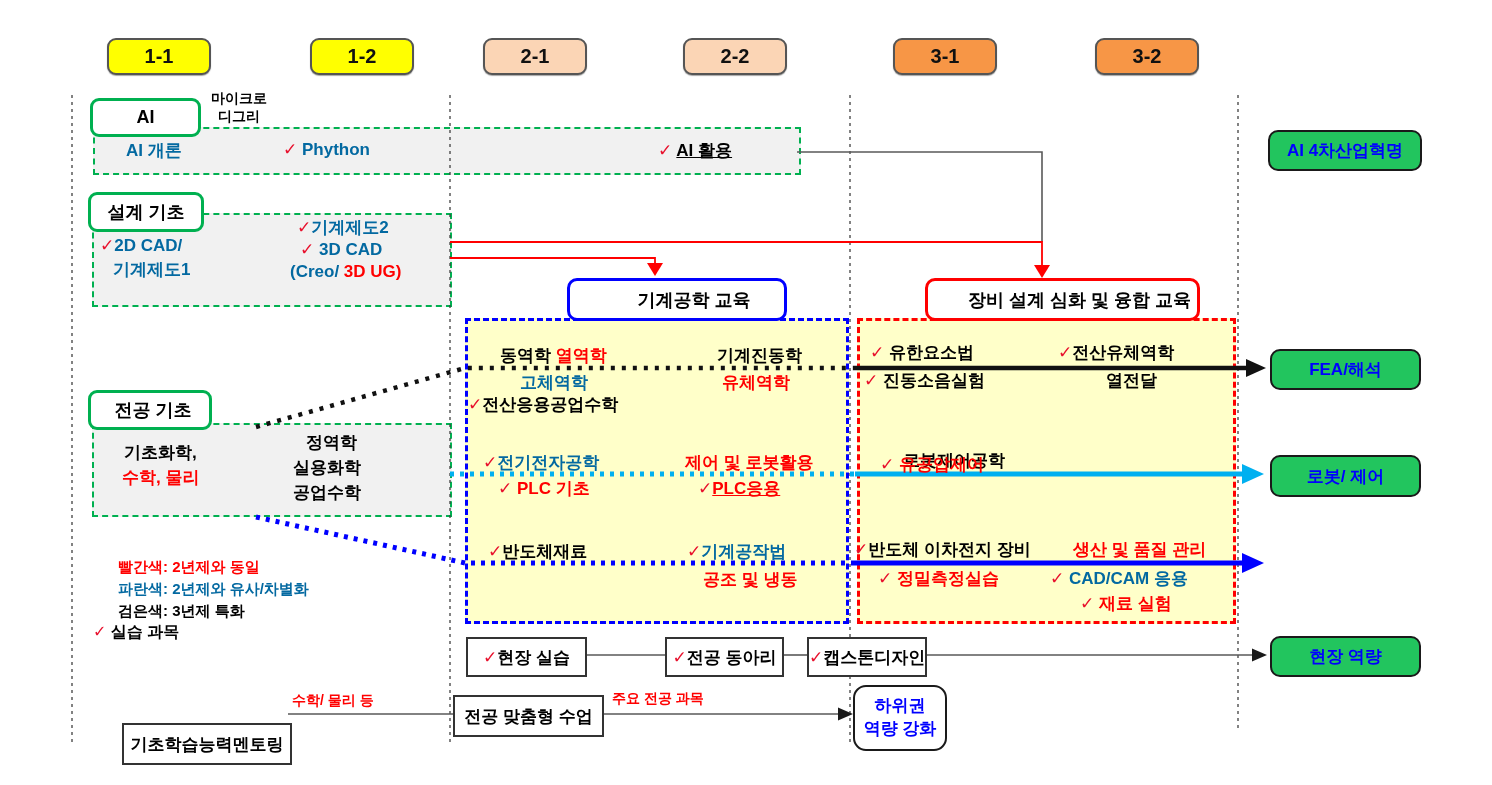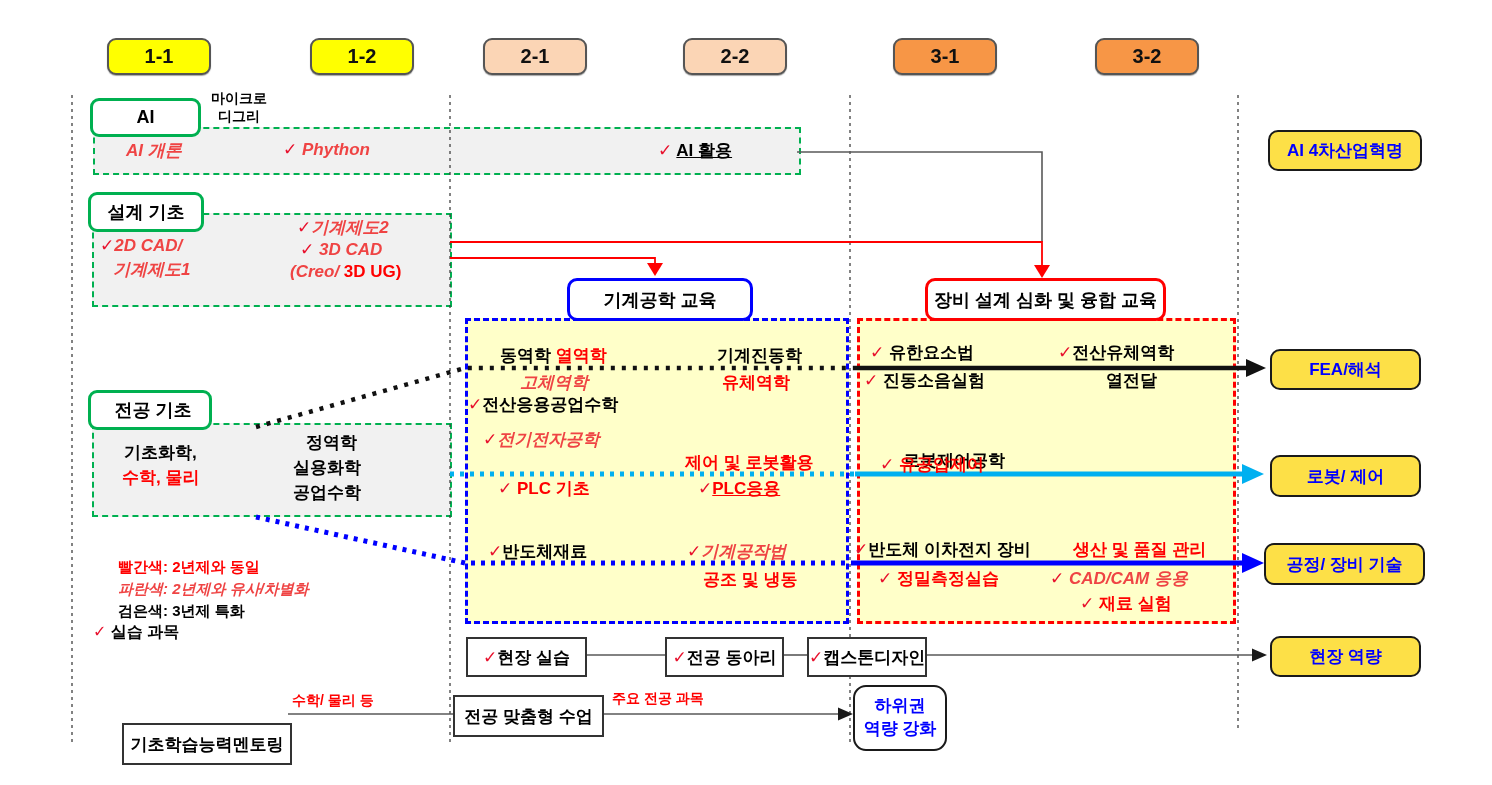--- a/index.html
+++ b/index.html
@@ -6,25 +6,25 @@
   #canvas{position:relative;width:1492px;height:785px;background:#fff;overflow:hidden;}
   .abs{position:absolute;}
   svg.wires{position:absolute;left:0;top:0;pointer-events:none;}
   .badge{width:100px;height:33px;border:2.5px solid #555;border-radius:9px;display:flex;align-items:center;justify-content:center;font-size:20px;font-weight:bold;color:#111;box-shadow:0 1px 1px rgba(0,0,0,.35);}
   .b-yellow{background:#FFFF00;} .b-peach{background:#FBD5B5;} .b-orange{background:#F79646;}
   .gtitle{border:3px solid #00B050;border-radius:9px;background:#fff;display:flex;align-items:center;justify-content:center;font-weight:bold;font-size:18px;color:#000;z-index:5;}
   .gpanel{background:#F1F1F1;border:2px dashed #00B050;z-index:2;}
   .ybox{background:#FFFFC9;z-index:1;}
   .ybox.bl{border:3px dashed #0000FF;}
   .ybox.rd{border:3px dashed #FF0000;}
-  .hdr{background:#fff;border-radius:10px;display:flex;align-items:center;justify-content:center;font-weight:bold;font-size:18px;color:#000;z-index:6;white-space:nowrap;}
+  .hdr{background:#fff;border-radius:10px;display:flex;align-items:center;justify-content:center;font-weight:bold;font-size:18px;color:#000;z-index:6;white-space:nowrap;padding-left:34px;}
   .hdr.bl{border:3px solid #0000FF;} .hdr.rd{border:3px solid #FF0000;}
-  .outcome{background:#fde047;border:2.5px solid #1a1a1a;border-radius:10px;display:flex;align-items:center;justify-content:center;font-weight:bold;font-size:17px;color:#0000FF;white-space:nowrap;z-index:6;}
+  .outcome{background:#22c55e;border:2.5px solid #1a1a1a;border-radius:10px;display:flex;align-items:center;justify-content:center;font-weight:bold;font-size:17px;color:#0000FF;white-space:nowrap;z-index:6;}
   .course{font-weight:bold;font-size:17px;white-space:nowrap;z-index:7;}
-  .t-blue{color:#ef4444;font-style:italic;} .t-red{color:#FF0000;} .t-black{color:#000;}
+  .t-blue{color:#0369a1;} .t-red{color:#FF0000;} .t-black{color:#000;}
   .chk{color:#E8112D;font-weight:bold;}
   .u{text-decoration:underline;}
   .sqbox{background:#fff;border:2.5px solid #333;display:flex;align-items:center;justify-content:center;font-weight:bold;font-size:17px;color:#000;white-space:nowrap;z-index:6;}
   .rnd{background:#fff;border:2.5px solid #1a1a1a;border-radius:13px;display:flex;flex-direction:column;align-items:center;justify-content:center;font-weight:bold;font-size:17px;color:#0000FF;line-height:1.35;z-index:6;}
   .lbl{font-weight:bold;font-size:14px;color:#FF0000;white-space:nowrap;z-index:7;}
   .legend{font-weight:bold;font-size:15px;white-space:nowrap;z-index:7;}
   .micro{font-weight:bold;font-size:14px;color:#000;text-align:center;line-height:1.25;z-index:7;}
 </style>
 </head>
 <body>
@@ -136,21 +136,21 @@
     <span class="t-black">동역학</span>
     <span class="t-red">열역학</span>
   </div>
   <div class="abs course t-blue" style="left:520px;top:371px;">고체역학</div>
   <div class="abs course t-black" style="left:717px;top:344px;">기계진동학</div>
   <div class="abs course t-red" style="left:722px;top:371px;">유체역학</div>
   <div class="abs course" style="left:468px;top:393px;">
     <span class="chk">✓</span><span class="t-black">전산응용공업수학</span>
   </div>
 
-  <div class="abs course" style="left:483px;top:428px;">
+  <div class="abs course" style="left:483px;top:451px;">
     <span class="chk">✓</span><span class="t-blue">전기전자공학</span>
   </div>
   <div class="abs course" style="left:498px;top:477px;">
     <span class="chk">✓</span>
     <span class="t-red">PLC 기초</span>
   </div>
   <div class="abs course t-red" style="left:685px;top:451px;">제어 및 로봇활용</div>
   <div class="abs course" style="left:698px;top:477px;">
     <span class="chk">✓</span><span class="t-red u">PLC응용</span>
   </div>
@@ -195,21 +195,20 @@
     <span class="t-blue">CAD/CAM 응용</span>
   </div>
   <div class="abs course" style="left:1080px;top:592px;">
     <span class="chk">✓</span>
     <span class="t-red">재료 실험</span>
   </div>
 
   <div class="abs outcome" style="left:1268px;top:130px;width:150px;height:37px;">AI 4차산업혁명</div>
   <div class="abs outcome" style="left:1270px;top:349px;width:147px;height:37px;">FEA/해석</div>
   <div class="abs outcome" style="left:1270px;top:455px;width:147px;height:38px;">로봇/ 제어</div>
-  <div class="abs outcome" style="left:1264px;top:543px;width:157px;height:38px;">공정/ 장비 기술</div>
   <div class="abs outcome" style="left:1270px;top:636px;width:147px;height:37px;">현장 역량</div>
 
   <div class="abs sqbox" style="left:466px;top:637px;width:117px;height:36px;">
     <span class="chk">✓</span>
       <span>현장 실습</span>
   </div>
   <div class="abs sqbox" style="left:665px;top:637px;width:115px;height:36px;">
     <span class="chk">✓</span>
       <span>전공 동아리</span>
   </div>

